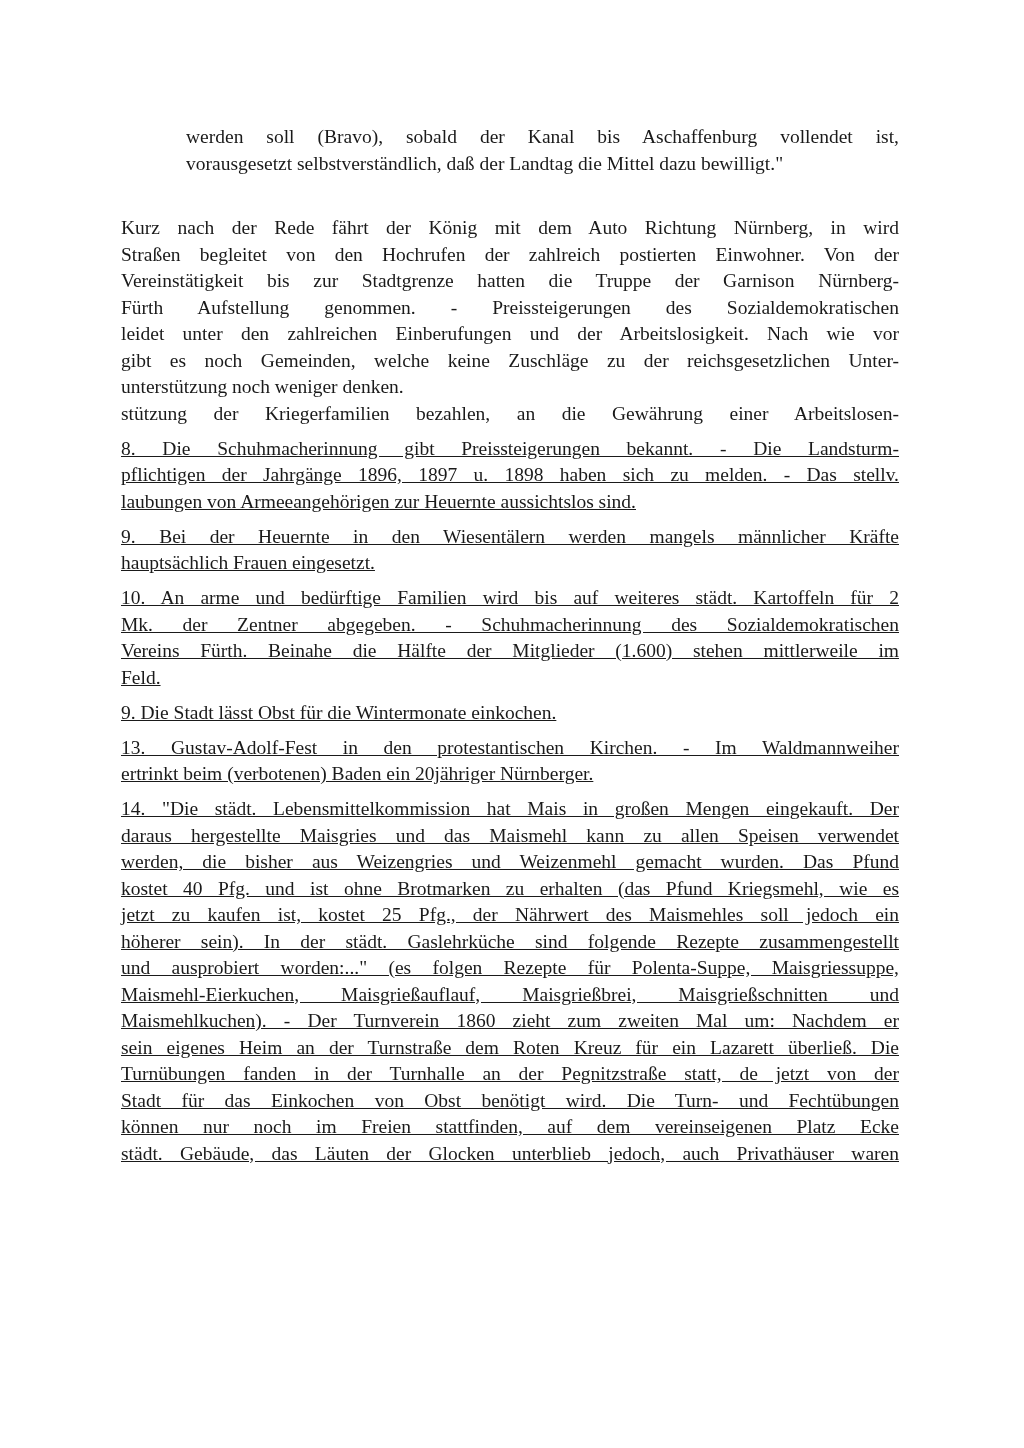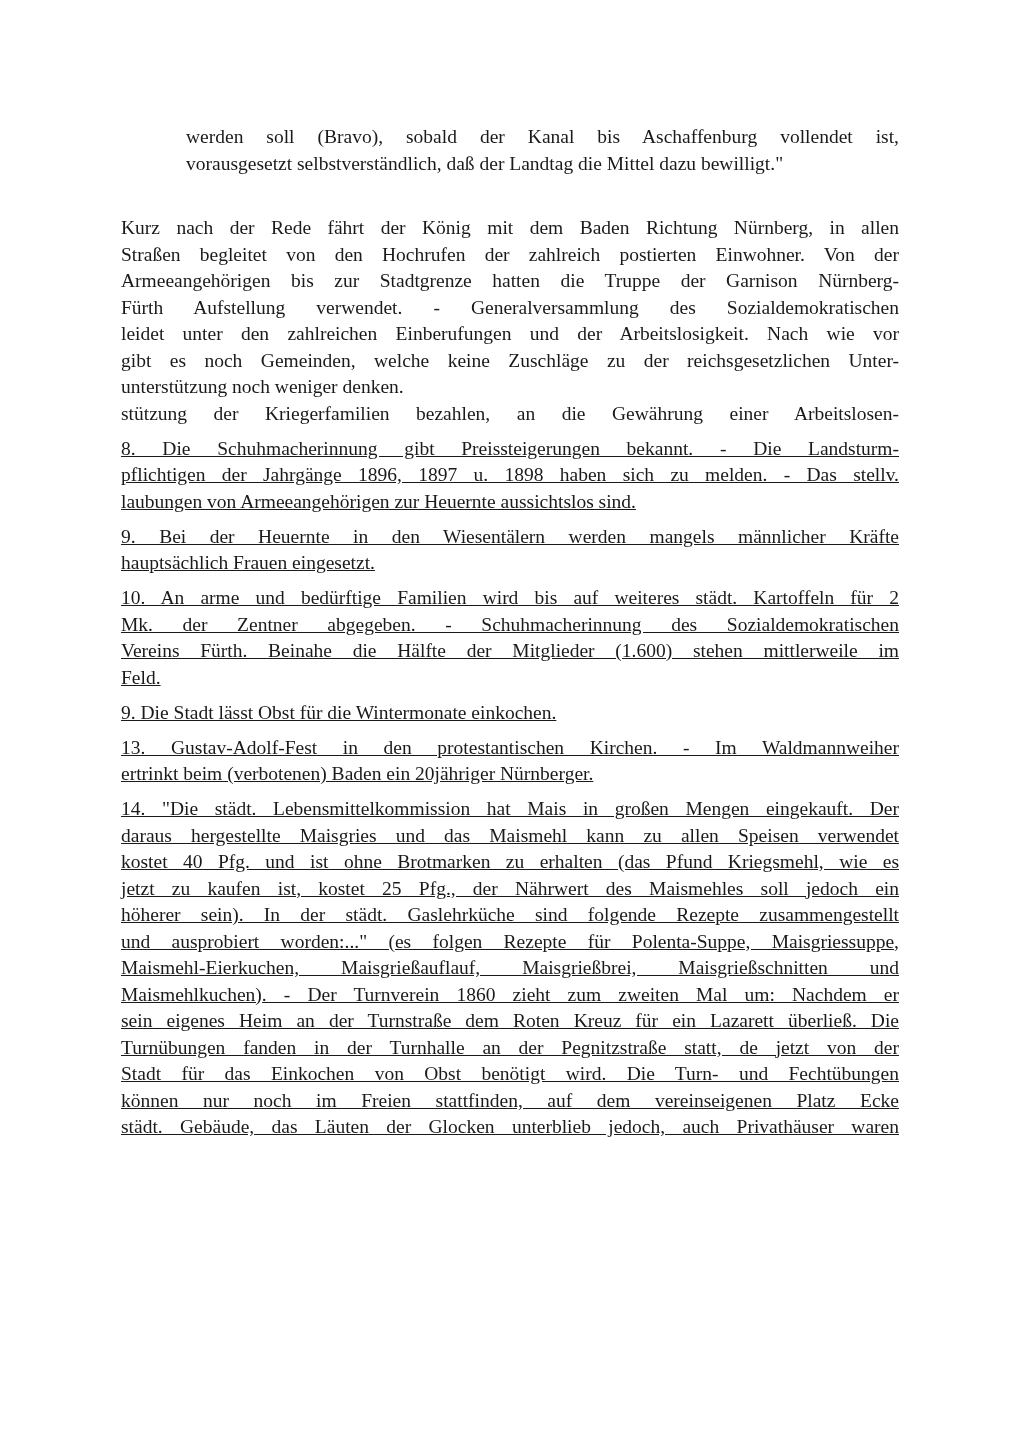--- a/index.html
+++ b/index.html
@@ -19,24 +19,24 @@
 <div class="page">
 
   <div class="text-block quote-block">
     <div class="line">werden soll (Bravo), sobald der Kanal bis Aschaffenburg vollendet ist,</div>
     <div class="line last">vorausgesetzt selbstverständlich, daß der Landtag die Mittel dazu bewilligt."</div>
   </div>
 
   <div class="text-block" style="top: 215px;">
 
     <div class="para">
-      <div class="line">Kurz nach der Rede fährt der König mit dem Baden Richtung Nürnberg, in allen</div>
+      <div class="line">Kurz nach der Rede fährt der König mit dem Auto Richtung Nürnberg, in wird</div>
       <div class="line">Straßen begleitet von den Hochrufen der zahlreich postierten Einwohner. Von der</div>
-      <div class="line">Armeeangehörigen bis zur Stadtgrenze hatten die Truppe der Garnison Nürnberg-</div>
-      <div class="line">Fürth Aufstellung verwendet.    - Generalversammlung des Sozialdemokratischen</div>
+      <div class="line">Vereinstätigkeit bis zur Stadtgrenze hatten die Truppe der Garnison Nürnberg-</div>
+      <div class="line">Fürth Aufstellung genommen.    - Preissteigerungen des Sozialdemokratischen</div>
       <div class="line">leidet unter den zahlreichen Einberufungen und der Arbeitslosigkeit. Nach wie vor</div>
       <div class="line">gibt es noch Gemeinden, welche keine Zuschläge zu der reichsgesetzlichen Unter-</div>
       <div class="line last">unterstützung noch weniger denken.</div>
       <div class="line">stützung der Kriegerfamilien bezahlen, an die Gewährung einer Arbeitslosen-</div>
     </div>
 
     <div class="para">
       <div class="line">8. Die Schuhmacherinnung gibt Preissteigerungen bekannt. -   Die Landsturm-</div>
       <div class="line">pflichtigen der Jahrgänge 1896, 1897 u. 1898 haben sich zu melden.    - Das stellv.</div>
       <div class="line last">laubungen von Armeeangehörigen zur Heuernte aussichtslos sind.</div>
@@ -59,20 +59,21 @@
     </div>
 
     <div class="para">
       <div class="line">13. Gustav-Adolf-Fest in den protestantischen Kirchen. - Im Waldmannweiher</div>
       <div class="line last">ertrinkt beim (verbotenen) Baden ein 20jähriger Nürnberger.</div>
     </div>
 
     <div class="para">
       <div class="line">14. "Die städt. Lebensmittelkommission hat Mais in großen Mengen eingekauft. Der</div>
       <div class="line">daraus hergestellte Maisgries und das Maismehl kann zu allen Speisen verwendet</div>
+      <div class="line">werden, die bisher aus Weizengries und Weizenmehl gemacht wurden. Das Pfund</div>
       <div class="line">kostet 40 Pfg. und ist ohne Brotmarken zu erhalten (das Pfund Kriegsmehl, wie es</div>
       <div class="line">jetzt zu kaufen ist, kostet 25 Pfg., der Nährwert des Maismehles soll jedoch ein</div>
       <div class="line">höherer sein). In der städt. Gaslehrküche sind folgende Rezepte zusammengestellt</div>
       <div class="line">und ausprobiert worden:..." (es folgen Rezepte für Polenta-Suppe, Maisgriessuppe,</div>
       <div class="line">Maismehl-Eierkuchen,  Maisgrießauflauf,  Maisgrießbrei,  Maisgrießschnitten  und</div>
       <div class="line">Maismehlkuchen).    - Der Turnverein 1860 zieht zum zweiten Mal um: Nachdem er</div>
       <div class="line">sein eigenes Heim an der Turnstraße dem Roten Kreuz für ein Lazarett überließ. Die</div>
       <div class="line">Turnübungen fanden in der Turnhalle an der Pegnitzstraße statt, de jetzt von der</div>
       <div class="line">Stadt für das Einkochen von Obst benötigt wird. Die Turn- und Fechtübungen</div>
       <div class="line">können nur noch im Freien stattfinden, auf dem vereinseigenen Platz Ecke</div>

